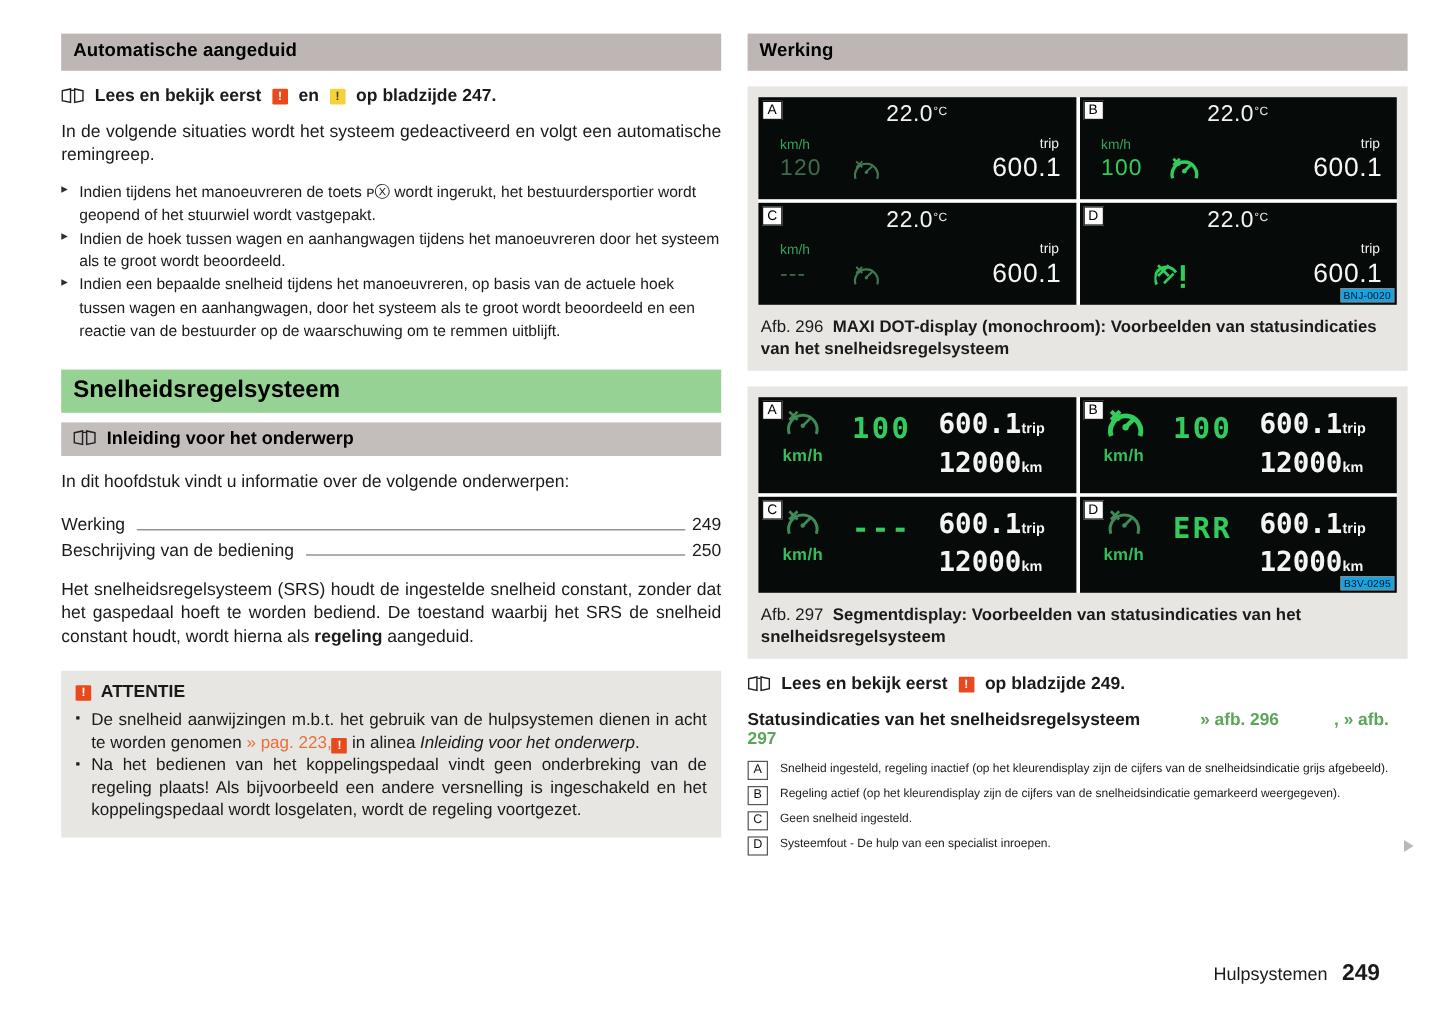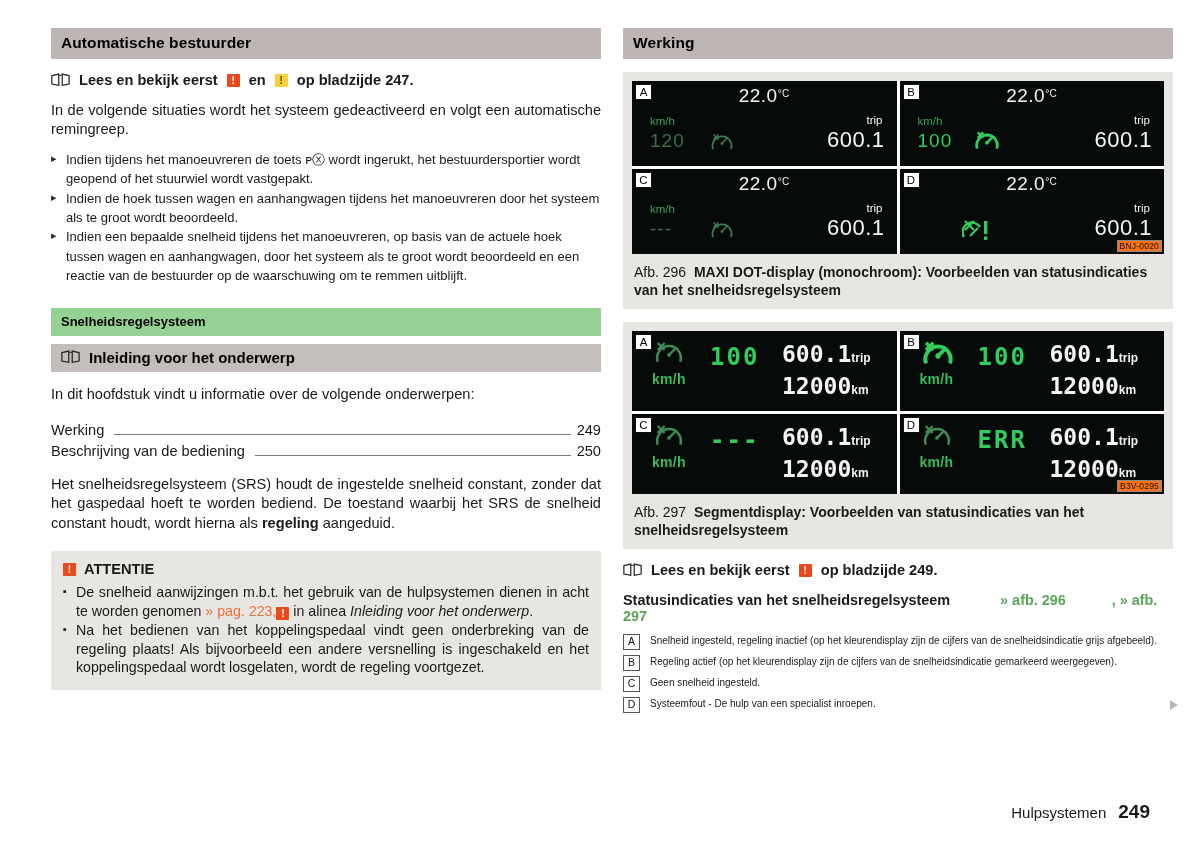--- a/index.html
+++ b/index.html
@@ -32,21 +32,21 @@
     background: #bdb6b4;
     color: #000;
     font-size: 15.5px;
     font-weight: 600;
     padding: 6px 10px 7px 10px;
     letter-spacing: .1px;
   }
   .bar-green {
     background: #97d295;
     color: #000;
-    font-size: 13px;
+    font-size: 20px;
     font-weight: 600;
     padding: 6px 10px 7px 10px;
   }
   .bar-sub {
     background: #c3bdbb;
     color: #000;
     font-size: 15px;
     font-weight: 600;
     padding: 5px 10px 6px 10px;
     display: flex;
@@ -213,21 +213,21 @@
     width: 15px;
     text-align: center;
     border: 1px solid #111;
     font-family: "Liberation Sans", sans-serif;
     z-index: 4;
   }
   .disp .wm {
     position: absolute;
     right: 2px;
     bottom: 2px;
-    background: #f97316;
+    background: #0ea5e9;
     color: #111;
     font-size: 8.5px;
     line-height: 10px;
     padding: 0 2px;
     border: 1px solid #888;
     letter-spacing: .2px;
     z-index: 5;
   }
 
   
@@ -403,21 +403,21 @@
     border-bottom: 5px solid transparent;
   }
 </style>
 </head>
 <body>
 
 <div class="page">
 
   <div class="col col-left">
 
-    <div class="bar-gray">Automatische bestuurder</div>
+    <div class="bar-gray">Automatische aangeduid</div>
 
     <div class="readfirst">
       <span class="ic-book">
         <svg viewBox="0 0 22 16" width="19" height="14" aria-hidden="true">
           <path d="M1 3 L9 1.2 L9 14.2 L1 12.6 Z" fill="none" stroke="#222" stroke-width="1.4"></path>
           <path d="M21 3 L13 1.2 L13 14.2 L21 12.6 Z" fill="none" stroke="#222" stroke-width="1.4"></path>
           <path d="M9.5 2.6 L12.5 2.6" stroke="#222" stroke-width="1.2"></path>
         </svg>
       </span>
       <span>Lees en bekijk eerst</span>

